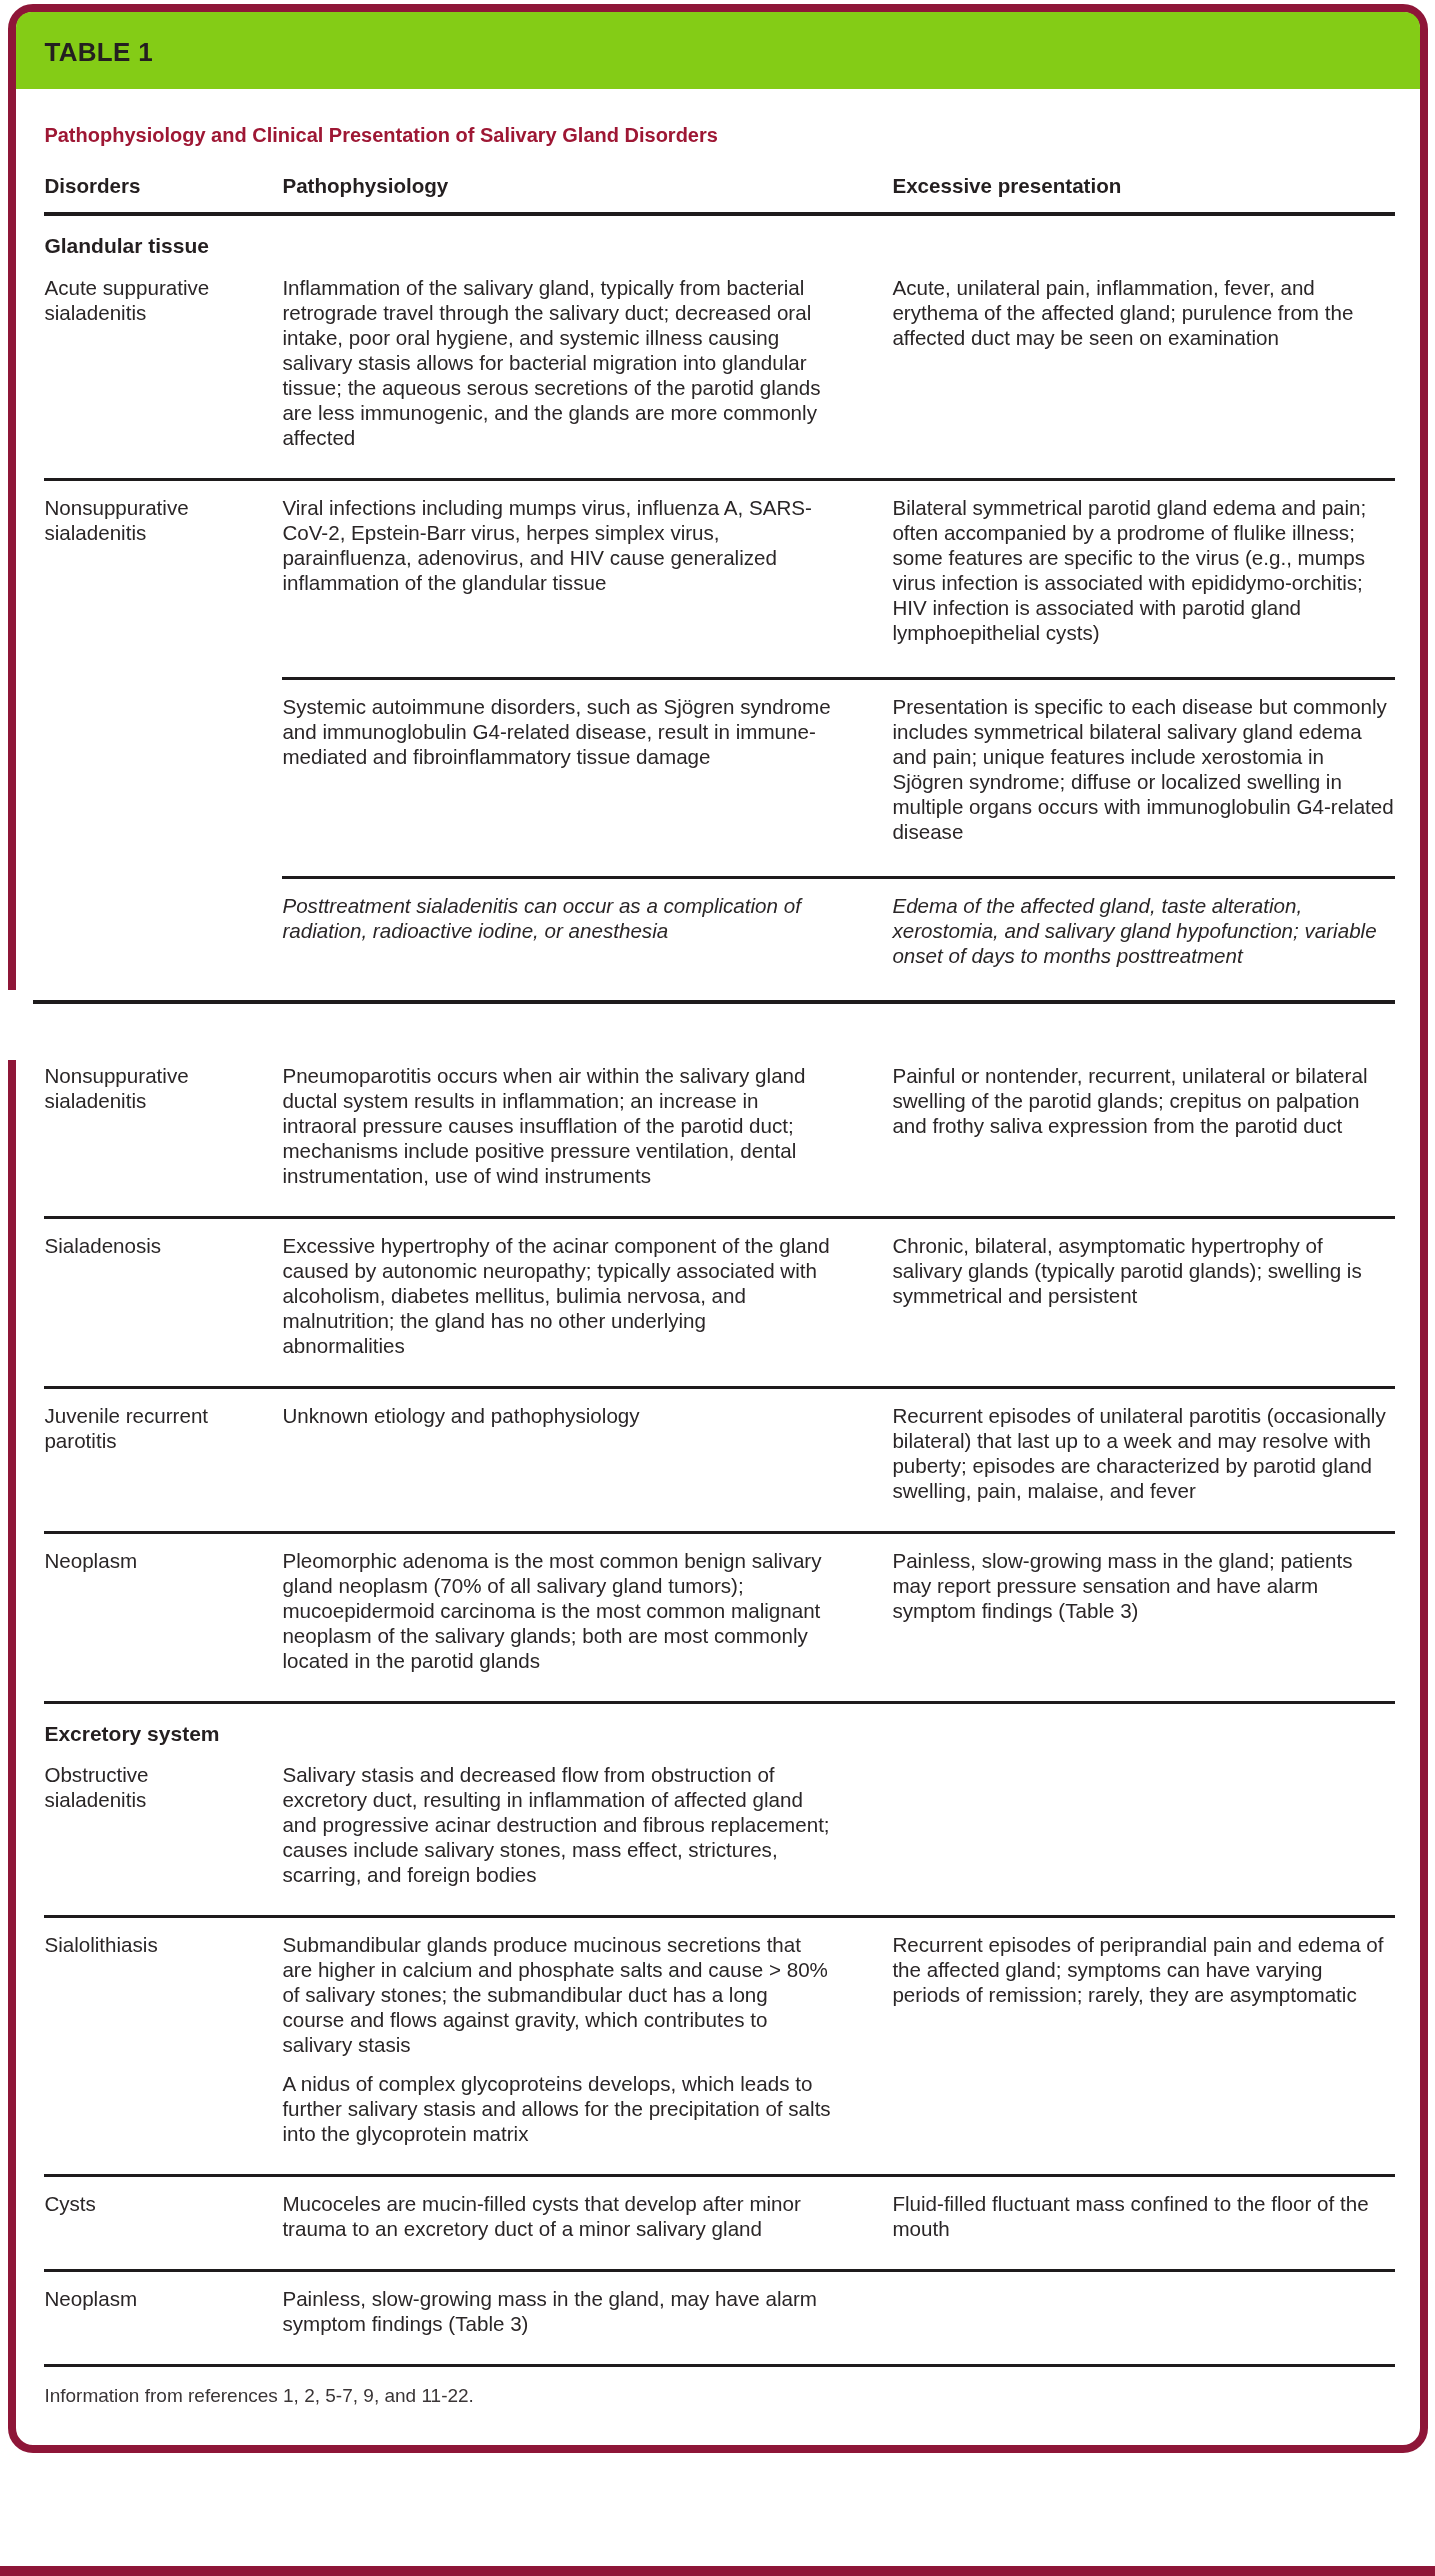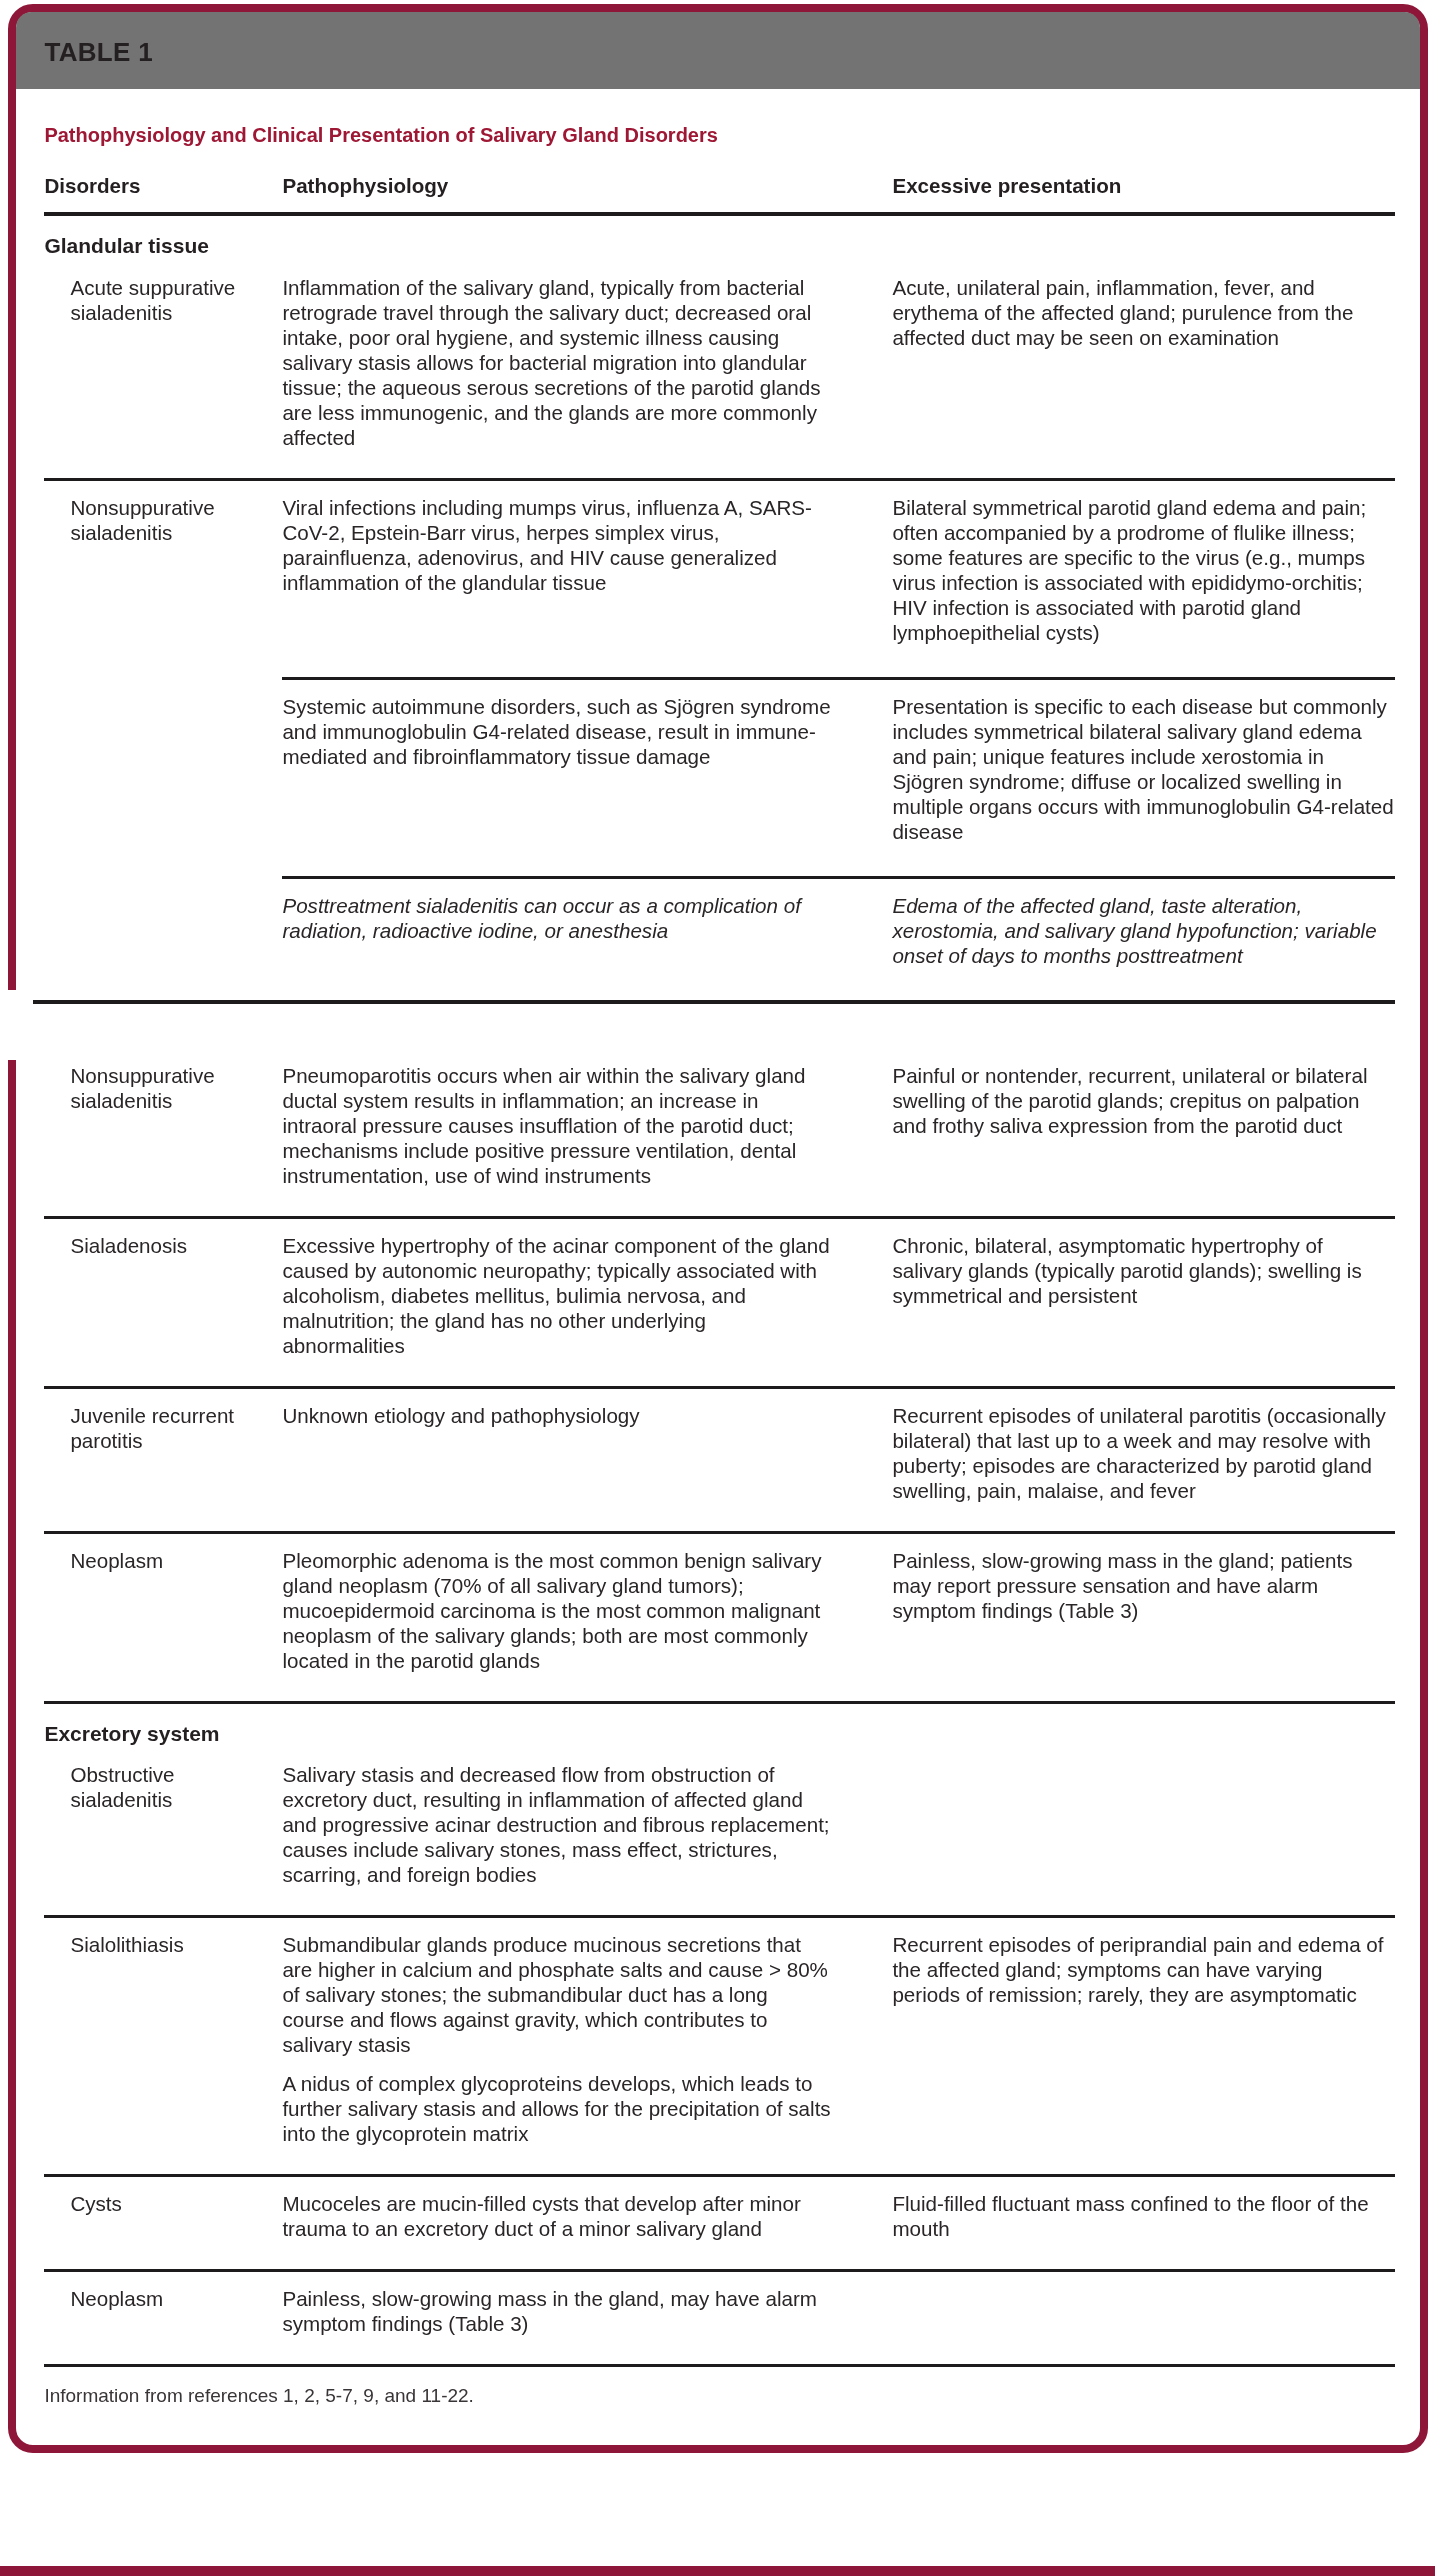--- a/index.html
+++ b/index.html
@@ -13,21 +13,21 @@
     box-sizing: border-box;
   }
   .card {
     position: relative;
     margin: 4.2px 7px 34px 8.4px;
     border: 8.4px solid #8e1638;
     border-radius: 25px;
     background: #ffffff;
   }
   .band {
-    background: #737373;
+    background: #84cc16;
     border-radius: 15.4px 15.4px 0 0;
     padding: 25px 28px 21px 28px;
   }
   .band span {
     font-size: 26px;
     font-weight: bold;
     color: #241f20;
     letter-spacing: 0.3px;
   }
   .content { padding: 0 25px 0 28px; }
@@ -59,21 +59,21 @@
     color: #241f20;
     padding: 18px 0 2.8px 0;
   }
   .cell {
     font-size: 20.6px;
     line-height: 25px;
     padding: 14px 0 28px 0;
   }
   .cell p { margin: 0; }
   .cell p + p { margin-top: 14px; }
-  .cell.disorder { padding-right: 28px; margin-left: 26px; }
+  .cell.disorder { padding-right: 28px; }
   .cell.patho { padding-right: 59px; }
   .group .cell { padding-bottom: 32px; }
   .subrule { grid-column: 2 / 4; height: 2.8px; background: #1e1b1c; }
   .g-r1 { grid-row: 1; } .g-r2 { grid-row: 2; } .g-r3 { grid-row: 3; }
   .g-r4 { grid-row: 4; } .g-r5 { grid-row: 5; font-style: italic; }
   .g-c1 { grid-column: 1; } .g-c2 { grid-column: 2; } .g-c3 { grid-column: 3; }
   .break-gap { position: relative; height: 45px; }
   .border-mask {
     position: absolute;
     left: -37px;

